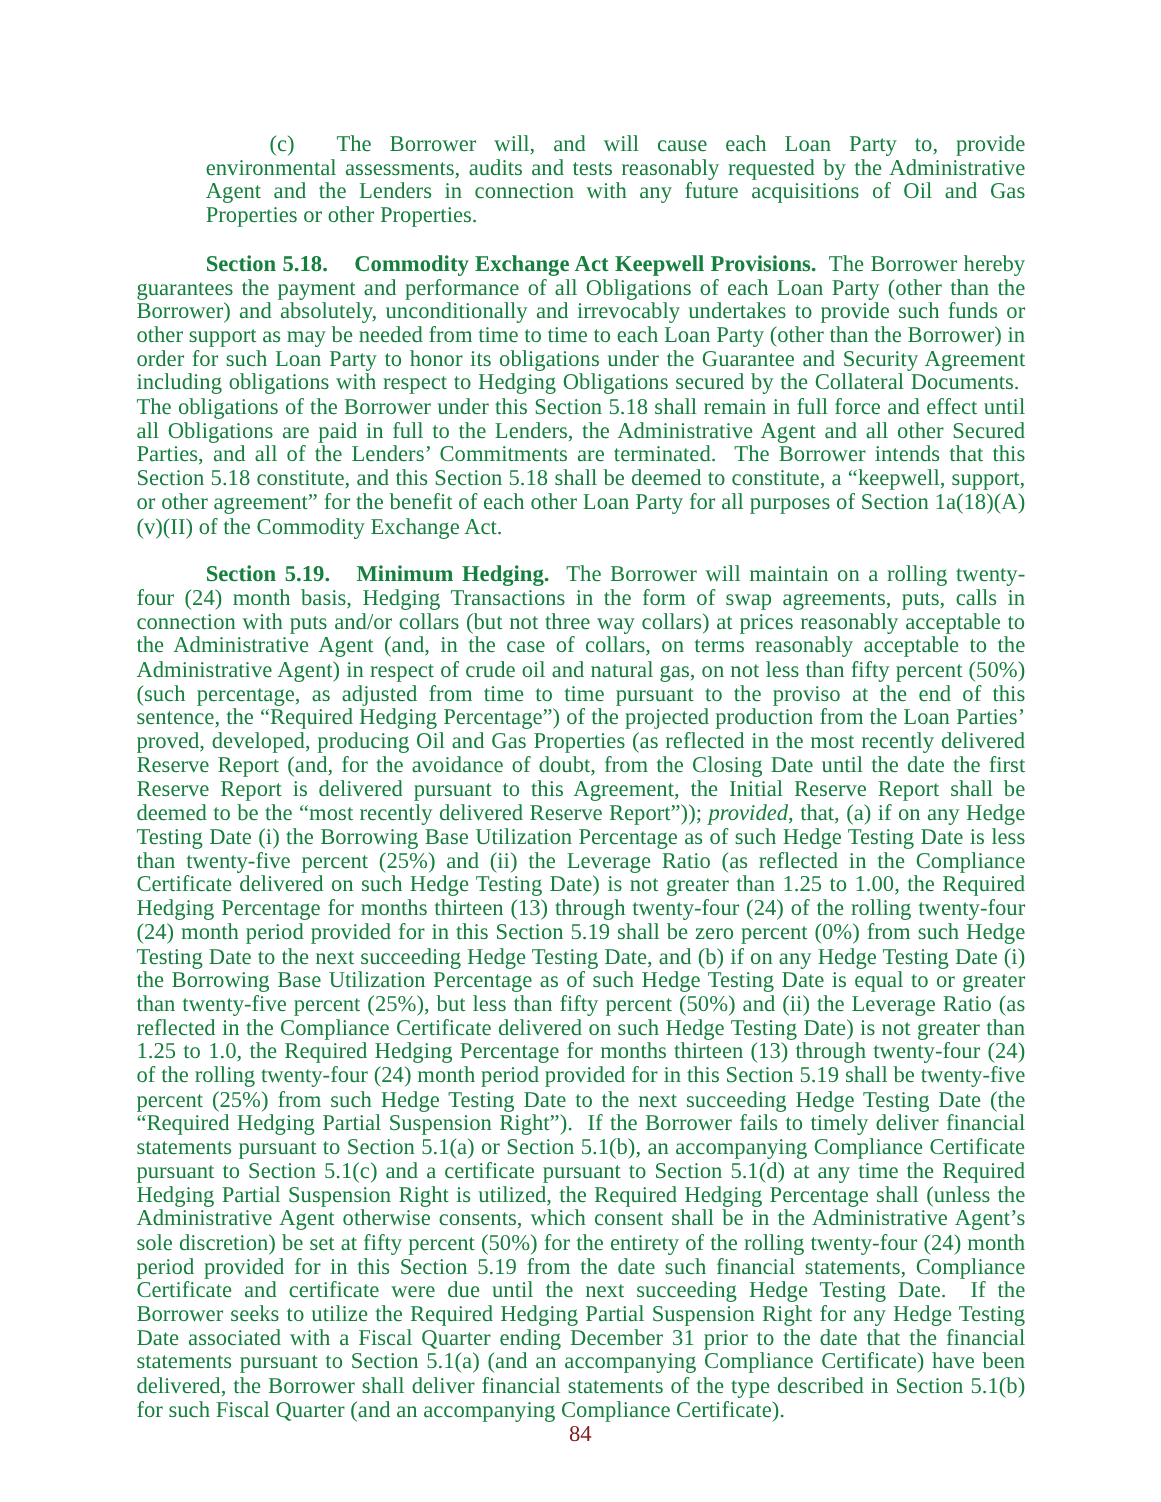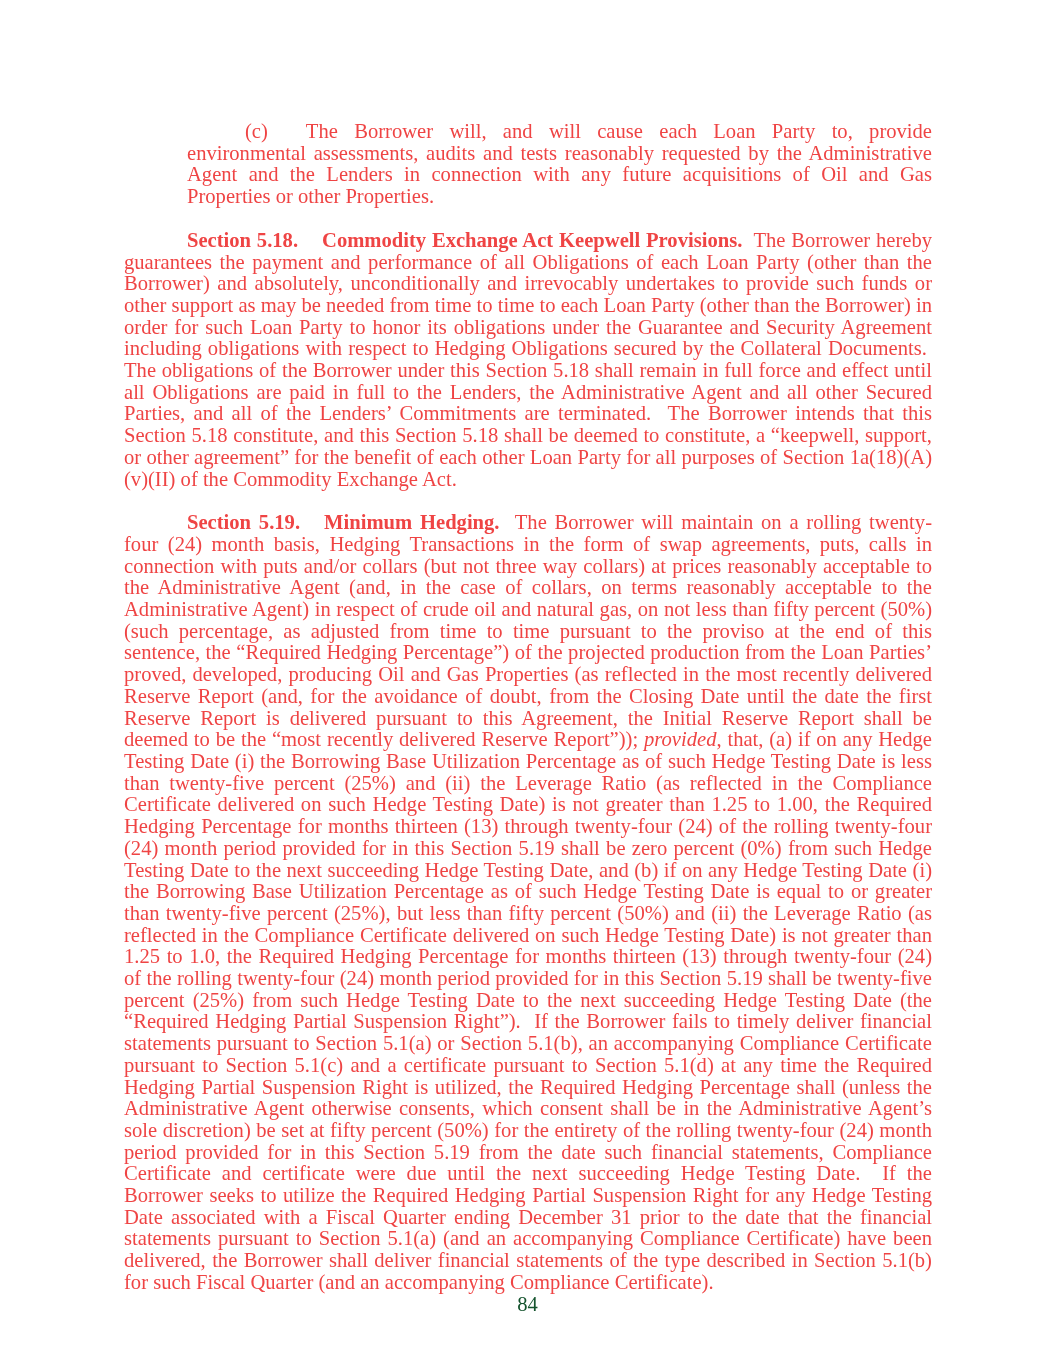--- a/index.html
+++ b/index.html
@@ -20,21 +20,21 @@
     position: absolute;
     left: 124px;
     top: 121px;
     width: 808px;
   }
   .para {
     margin: 0 0 22px 0;
     font-size: 20.6px;
     line-height: 21.7px;
     text-align: justify;
-    color: #ef4444;
+    color: #15803d;
   }
   .para:last-child { margin-bottom: 12px; }
   .clause {
     margin-left: 63px;
     text-indent: 58px;
   }
   .section-para {
     text-indent: 63px;
   }
   .tab {
@@ -52,21 +52,21 @@
     text-underline-offset: 3px;
   }
   .footer {
     position: absolute;
     left: 0;
     right: 0;
     top: 1294px;
     text-align: center;
     font-size: 20.6px;
     line-height: 21.7px;
-    color: #14532d;
+    color: #7f1d1d;
   }
 </style>
 </head>
 <body>
 
 <div class="page">
   <div class="content">
 
     <p class="para clause"><span>(c)</span><span class="tab-wide"></span><span>The Borrower will, and will cause each Loan Party to, provide environmental assessments, audits and tests reasonably requested by the Administrative Agent and the Lenders in connection with any future acquisitions of Oil and Gas Properties or other Properties.</span></p>
 

